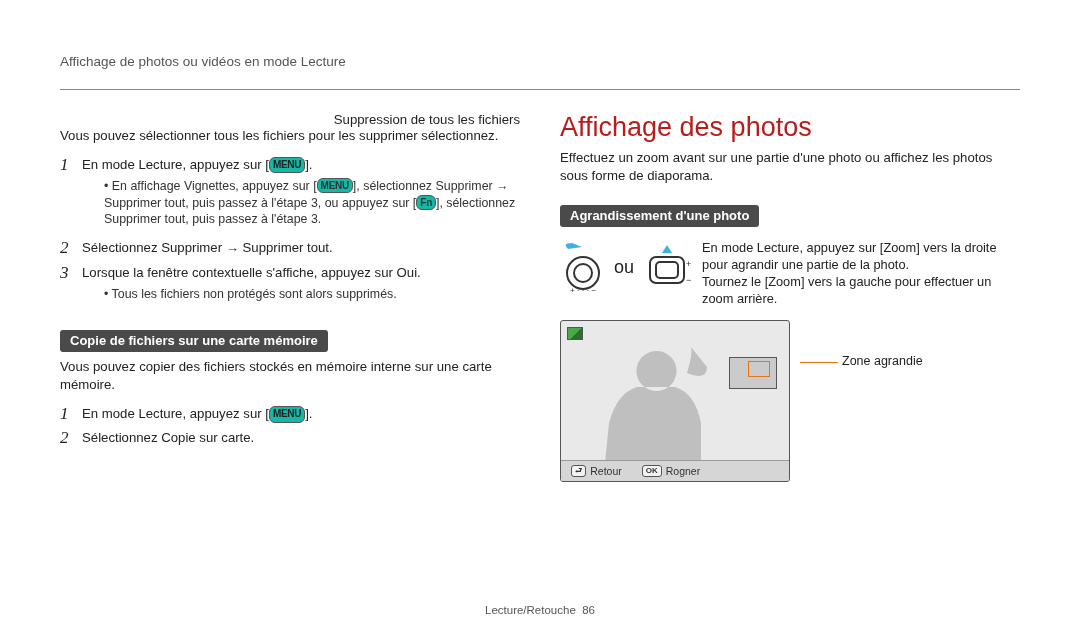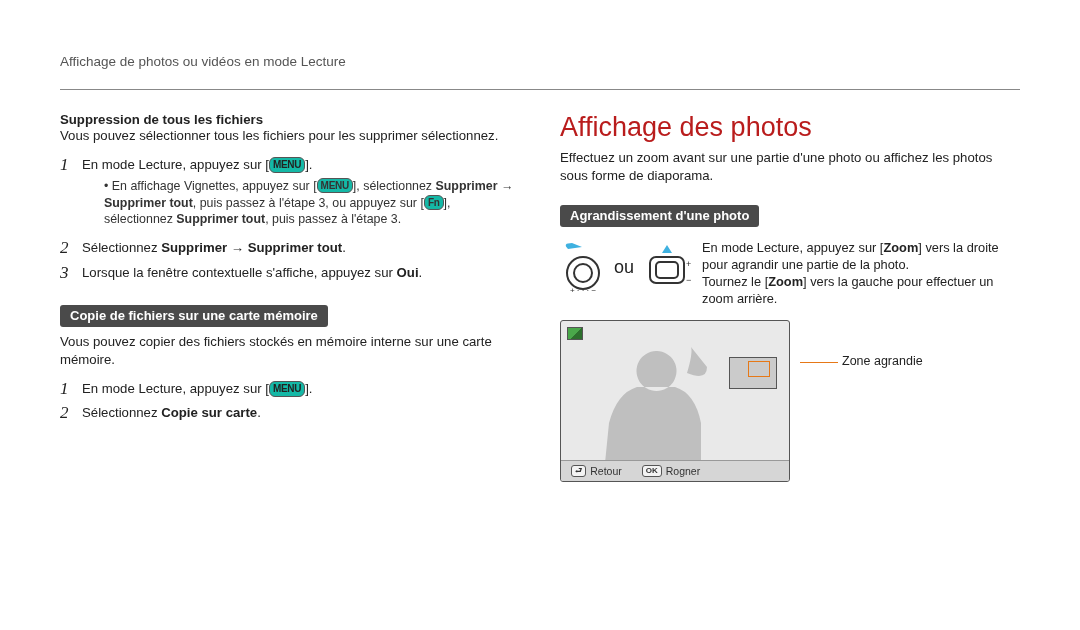--- a/index.html
+++ b/index.html
@@ -24,21 +24,21 @@
     color: #555;
     padding-bottom: 20px;
     border-bottom: 1px solid #888;
     margin-bottom: 22px;
   }
   .columns {
     display: flex;
     gap: 40px;
   }
   .col { flex: 1 1 0; }
-  .strong { font-weight: 700; }
+  .strong { font-weight: 400; text-align: right; }
   .step-list { list-style: none; margin: 6px 0 12px 0; padding: 0; }
   .step-list > li {
     display: flex;
     gap: 8px;
     margin-bottom: 4px;
     line-height: 1.45;
   }
   .step-num {
     font-family: Georgia, 'Times New Roman', serif;
     font-style: italic;
@@ -194,20 +194,23 @@
         <li>
           <span class="step-num">2</span>
           <div>
             <span>Sélectionnez </span><span class="strong">Supprimer</span><span> → </span><span class="strong">Supprimer tout</span><span>.</span>
           </div>
         </li>
         <li>
           <span class="step-num">3</span>
           <div>
             <span>Lorsque la fenêtre contextuelle s'affiche, appuyez sur </span><span class="strong">Oui</span><span>.</span>
+            <ul class="sublist">
+              <li>Tous les fichiers non protégés sont alors supprimés.</li>
+            </ul>
           </div>
         </li>
       </ol>
 
       <div class="pill">Copie de fichiers sur une carte mémoire</div>
       <div class="desc">Vous pouvez copier des fichiers stockés en mémoire interne sur une carte mémoire.</div>
 
       <ol class="step-list">
         <li>
           <span class="step-num">1</span>
@@ -277,13 +280,16 @@
         </div>
         <div class="legend-col">
           <div class="legend-line"></div>
           <span>Zone agrandie</span>
         </div>
       </div>
 
     </div>
   </div>
 
+  <div class="footer">
+    <span>Lecture/Retouche</span>&nbsp;&nbsp;<span class="strong">86</span>
+  </div>
 </div>
 
 </body></html>

